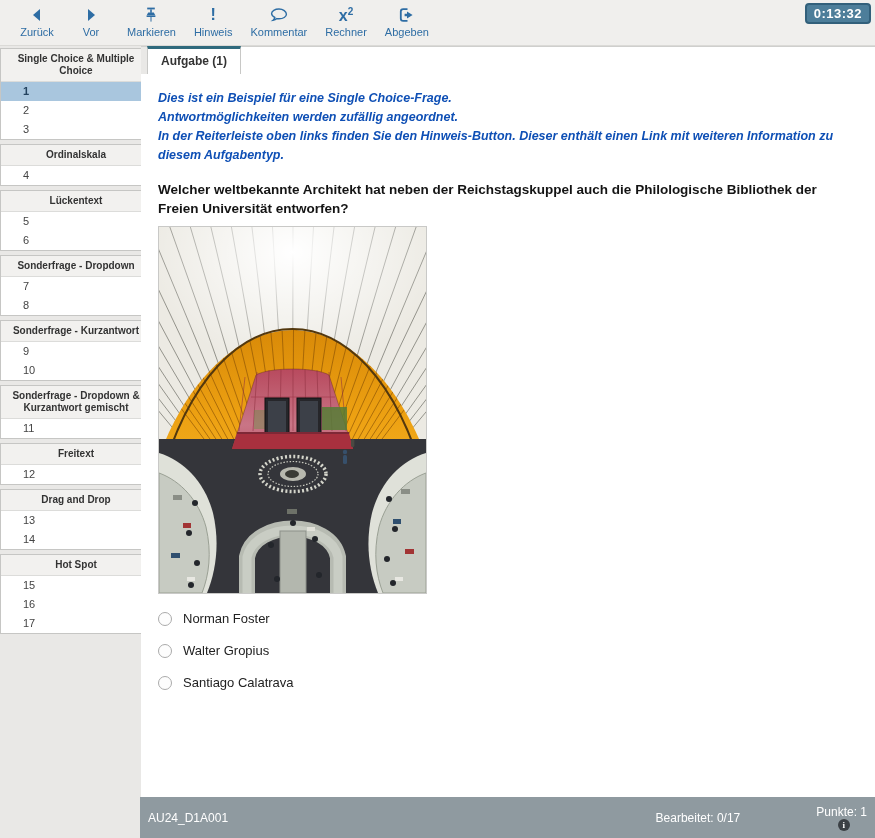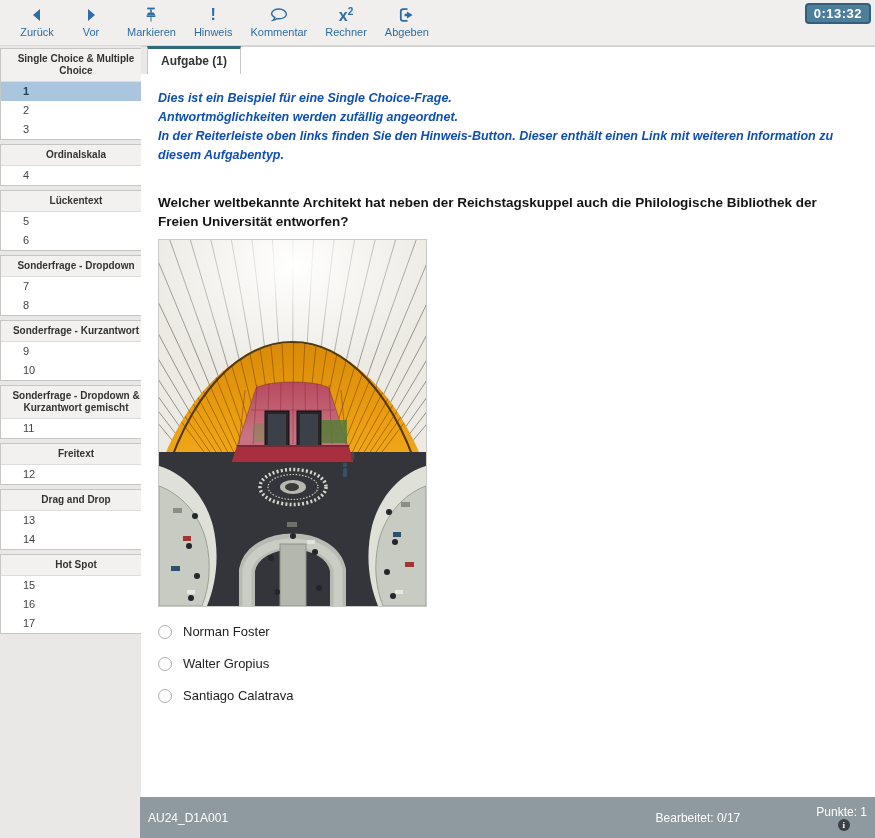--- a/index.html
+++ b/index.html
@@ -24,21 +24,21 @@
   .nav-item.selected{background:#a9c6de;color:#24435f;font-weight:bold;}
 
   
   .tabbar{position:absolute;top:46px;left:141px;right:0;height:28px;background:linear-gradient(to right,#e9e8e6 0,#e9e8e6 6px,#ffffff 6px);border-top:1px solid #cfcfcd;box-sizing:border-box;}
   .tab{position:absolute;left:6px;top:-1px;background:#fff;border-top:3px solid #2f6a7d;border-left:1px solid #c8c8c6;border-right:1px solid #c8c8c6;padding:5px 13px 6px 13px;font-size:12px;font-weight:bold;color:#333;cursor:pointer;}
 
   
   .content{position:absolute;top:74px;left:141px;right:0;bottom:23px;background:#fff;padding:15px 16px 0 17px;box-sizing:border-box;overflow:hidden;}
   .blue p{margin:0;color:#0e4fb5;font-weight:bold;font-style:italic;font-size:12.5px;line-height:19px;}
   .hint{margin-top:19px;}
-  .question{margin-top:28px;font-size:13.5px;font-weight:bold;color:#141414;line-height:19px;max-width:705px;}
+  .question{margin-top:15px;font-size:13.5px;font-weight:bold;color:#141414;line-height:19px;max-width:705px;}
   .photo{margin-top:8px;width:267px;height:366px;border:1px solid #c9c9c7;display:block;}
   .options{margin-top:17px;}
   .option{display:flex;align-items:center;margin-bottom:17px;cursor:pointer;}
   .radio{width:14px;height:14px;border:1px solid #ababab;border-radius:50%;background:#fdfdfd;box-sizing:border-box;flex:0 0 auto;}
   .option .olbl{font-size:13px;color:#222;margin-left:11px;}
 
   
   .statusbar{position:absolute;left:140px;right:0;bottom:0;height:41px;background:#8f9aa0;color:#fff;display:flex;align-items:center;font-size:12px;padding:0 8px;box-sizing:border-box;}
   .sb-code{white-space:nowrap;}
   .sb-progress{margin-left:auto;margin-right:76px;white-space:nowrap;}

